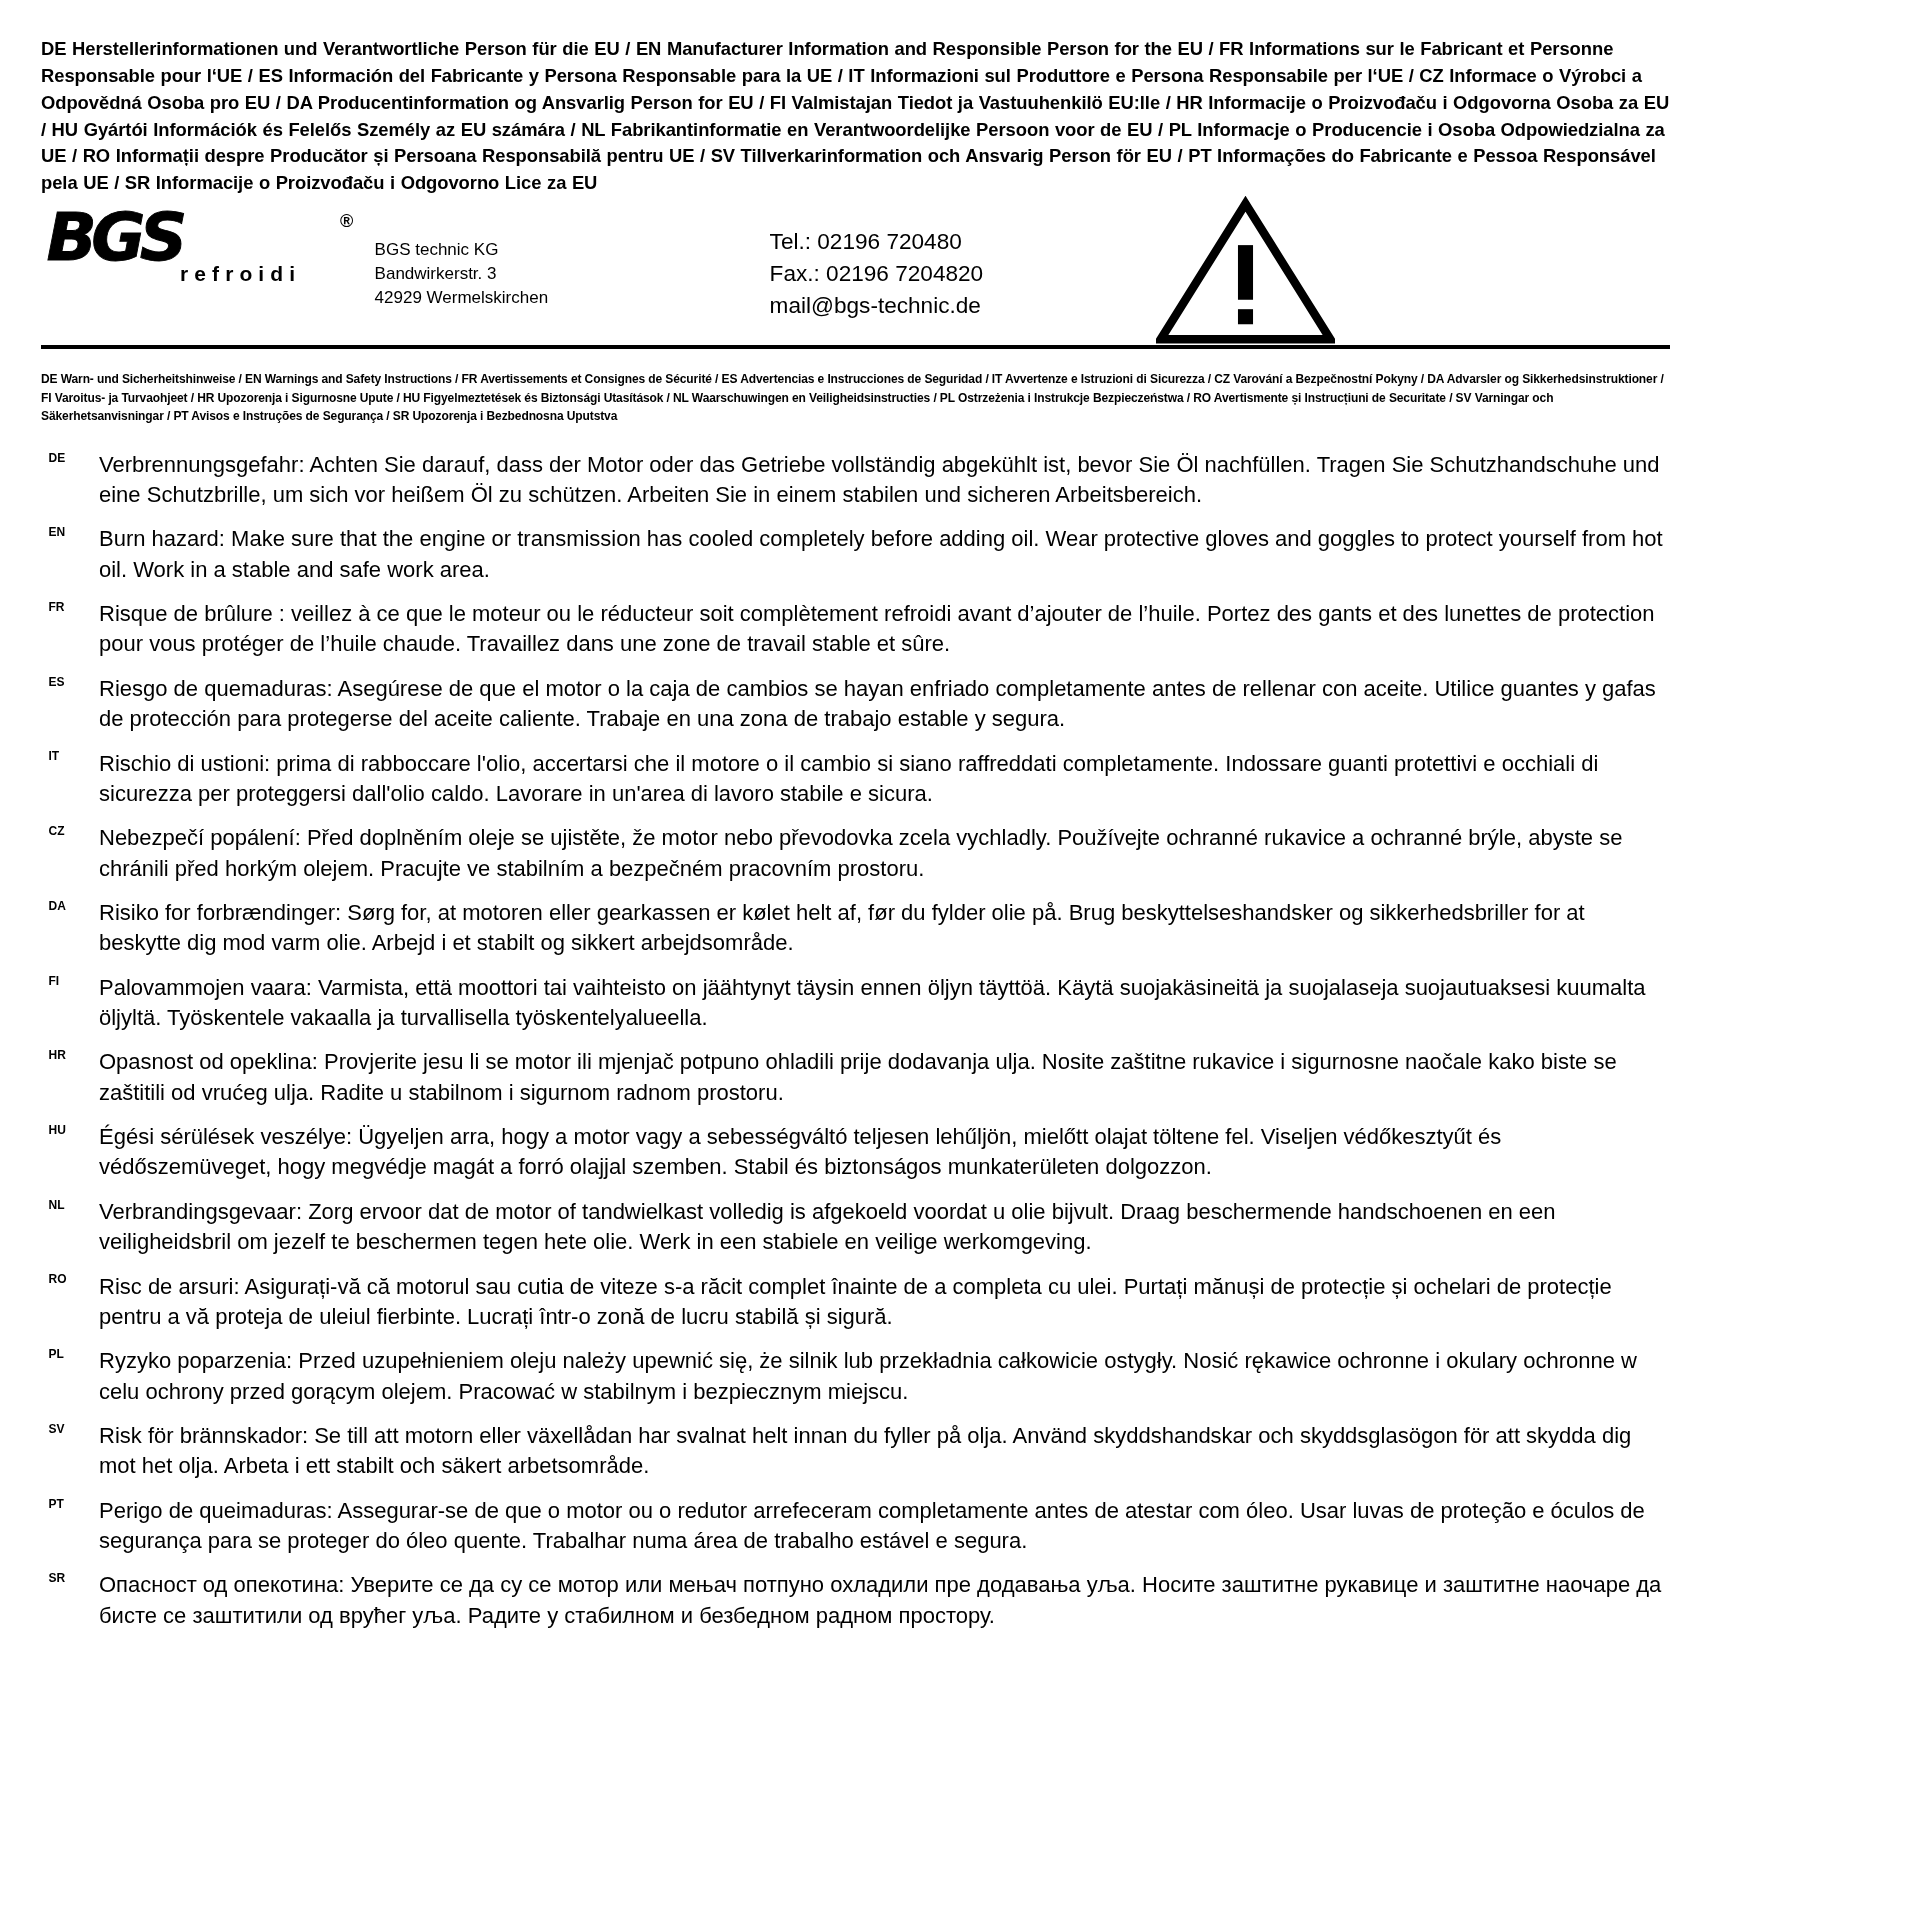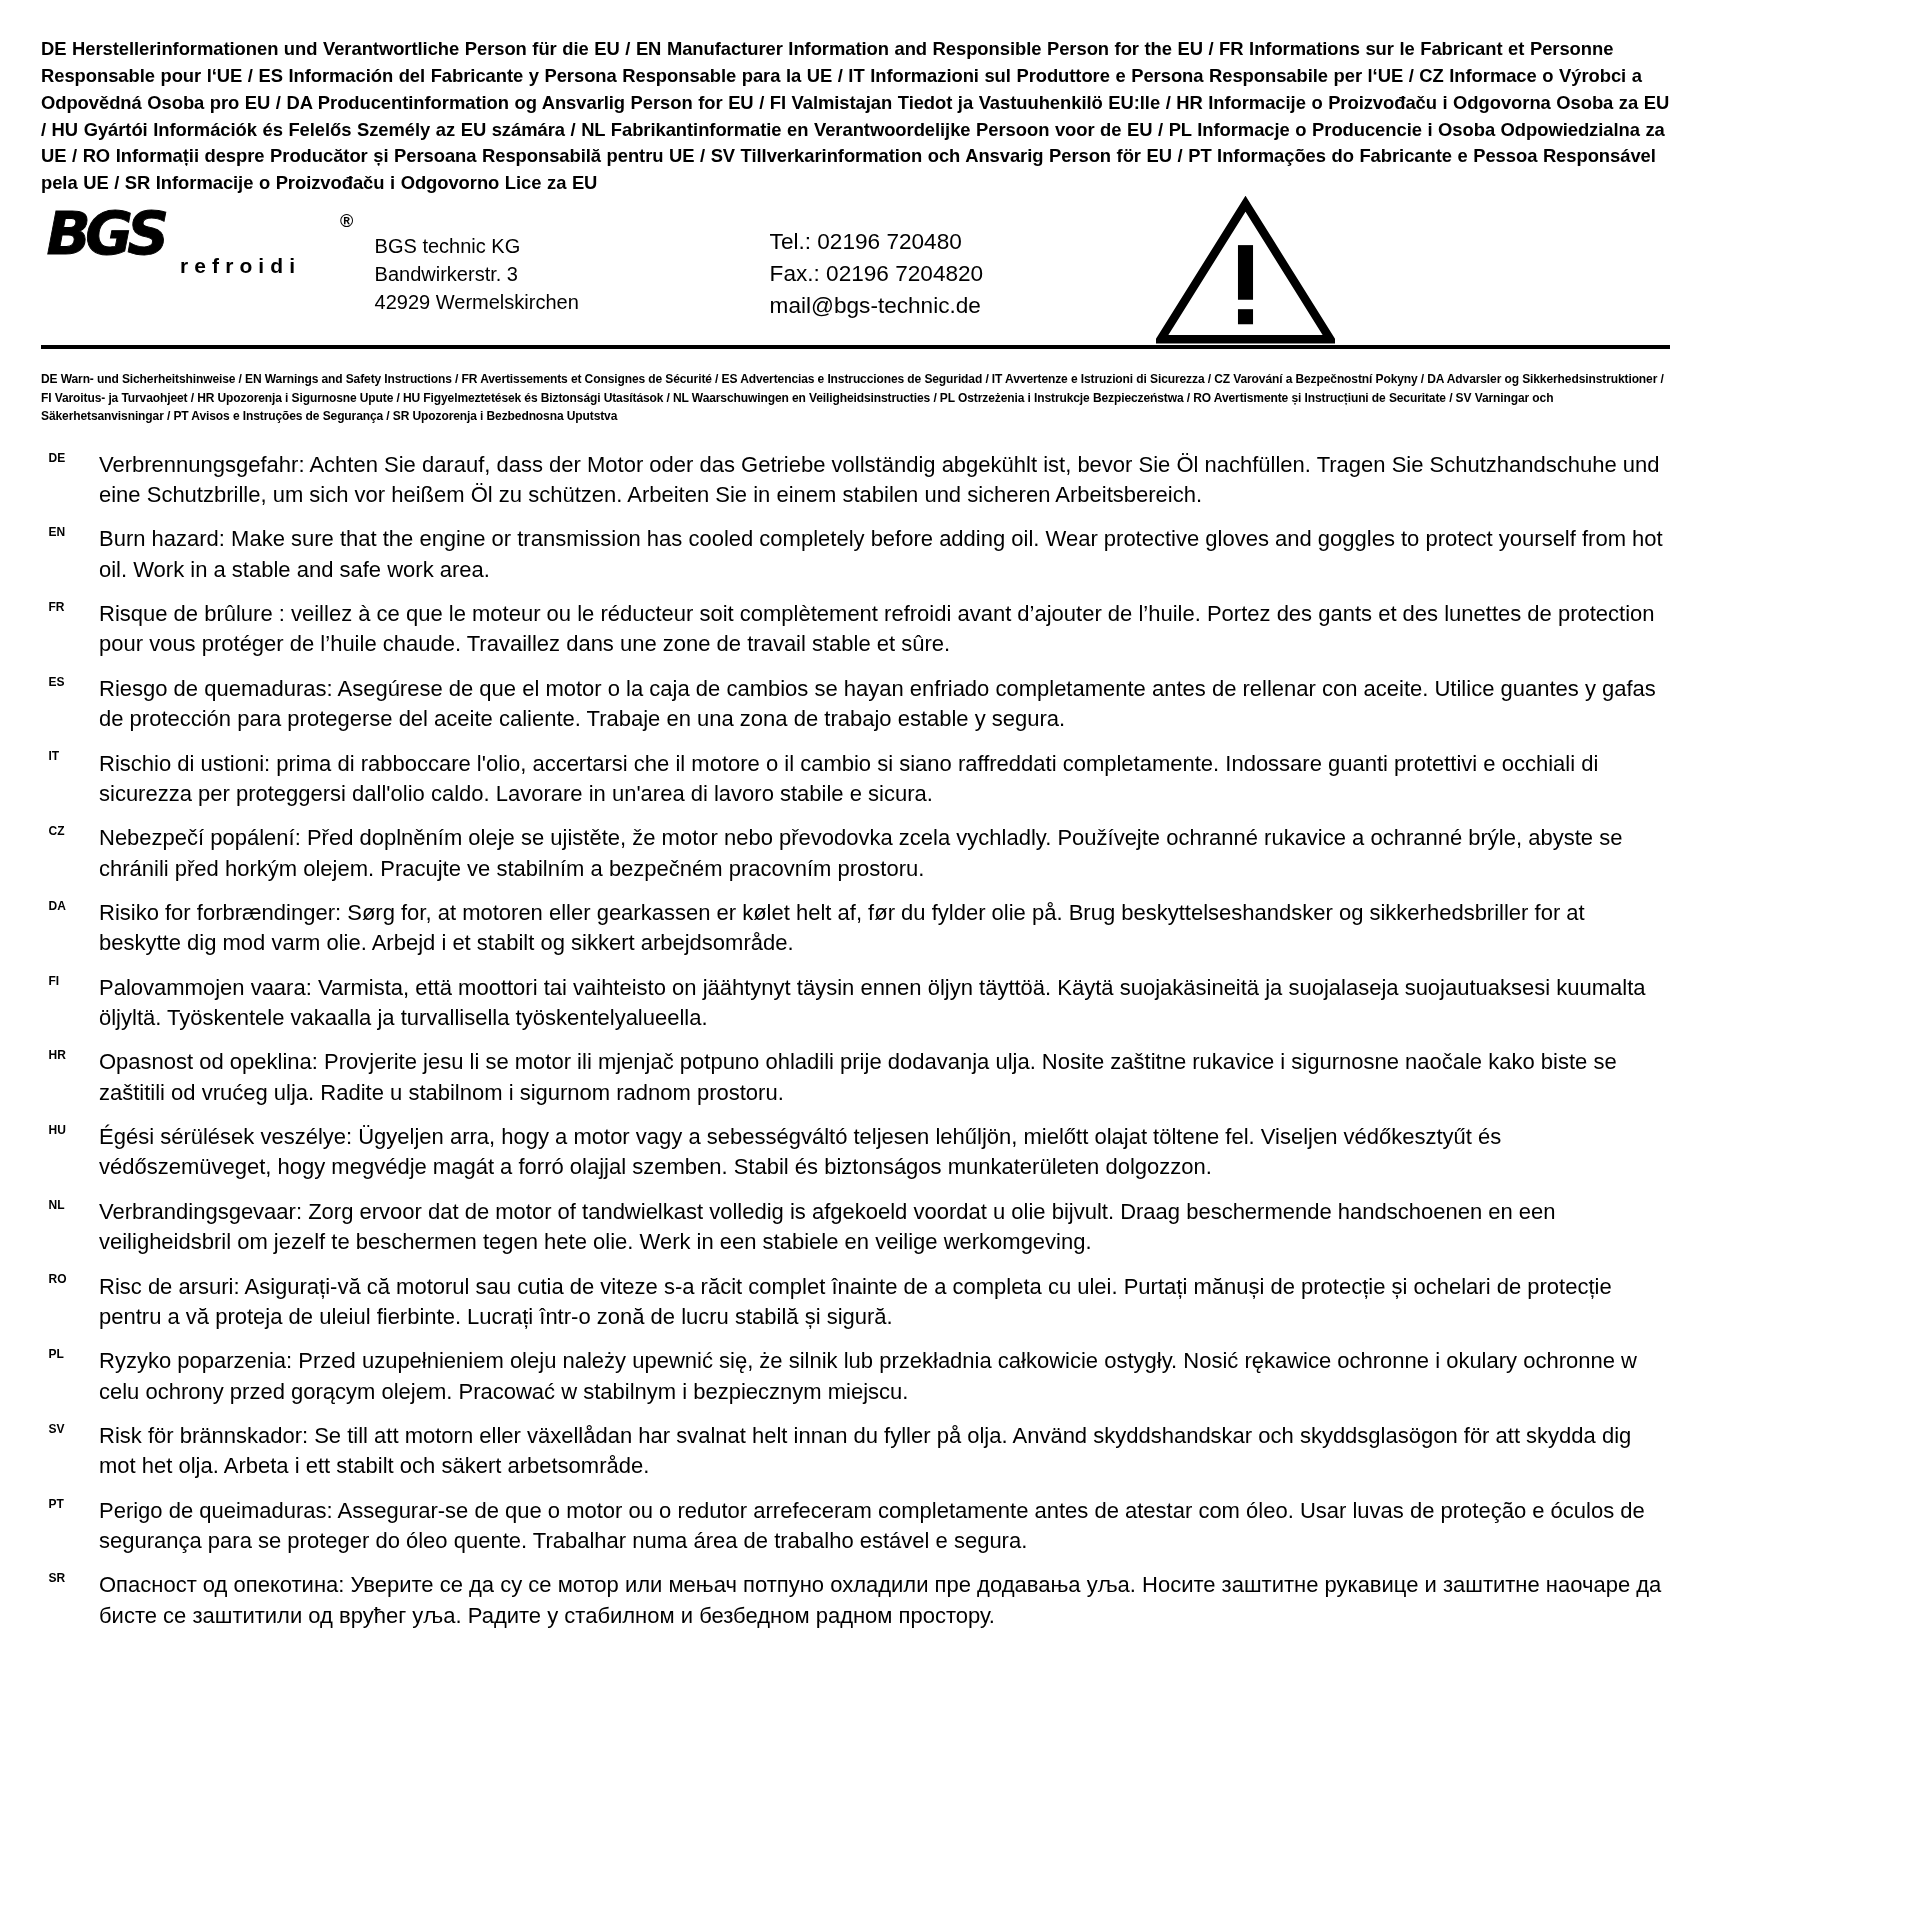--- a/index.html
+++ b/index.html
@@ -46,21 +46,21 @@
   .logo-box {
     width: 311px;
     flex: 0 0 311px;
     position: relative;
     height: 132px;
   }
   .logo-bgs {
     font-family: "DejaVu Sans", sans-serif;
     font-weight: bold;
     font-style: italic;
-    font-size: 58px;
+    font-size: 66px;
     letter-spacing: -5.6px;
     line-height: 1;
     margin: 0;
     padding-left: 5.6px;
     -webkit-text-stroke: 0.9px #000;
   }
   .logo-reg {
     position: absolute;
     top: 5.6px;
     left: 299px;
@@ -69,21 +69,21 @@
   }
   .logo-technic {
     font-size: 21px;
     font-weight: bold;
     letter-spacing: 6.1px;
     padding-left: 139px;
     margin-top: -9.4px;
   }
   .addr {
     flex: 0 0 395px;
-    font-size: 20px;
+    font-size: 17px;
     line-height: 1.42;
     padding-left: 22.6px;
     padding-top: 5.6px;
   }
   .contact {
     flex: 0 0 377px;
     font-size: 22.6px;
     line-height: 1.42;
     padding-top: 5.6px;
   }

